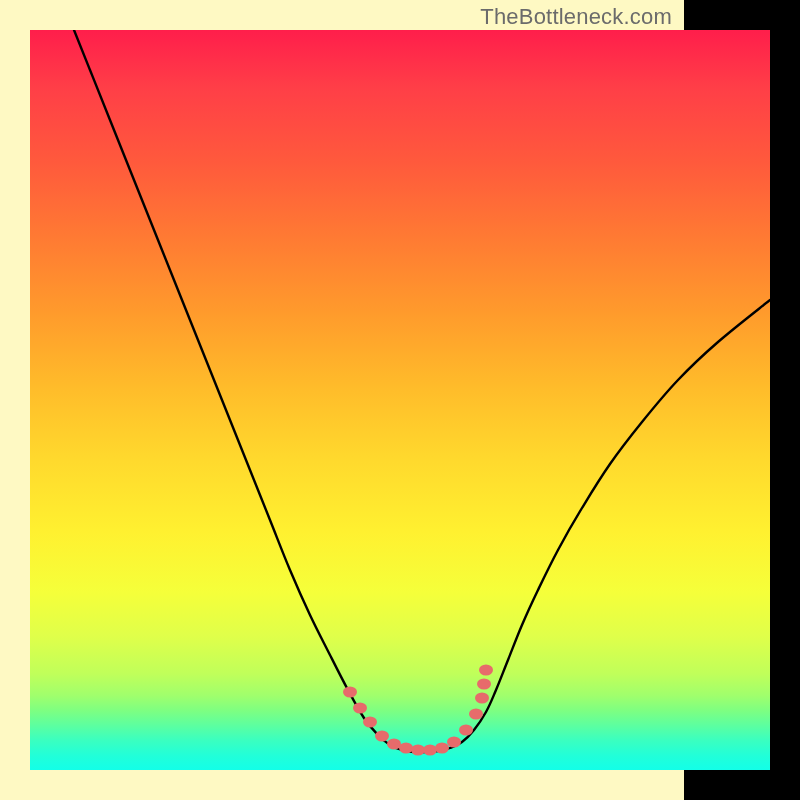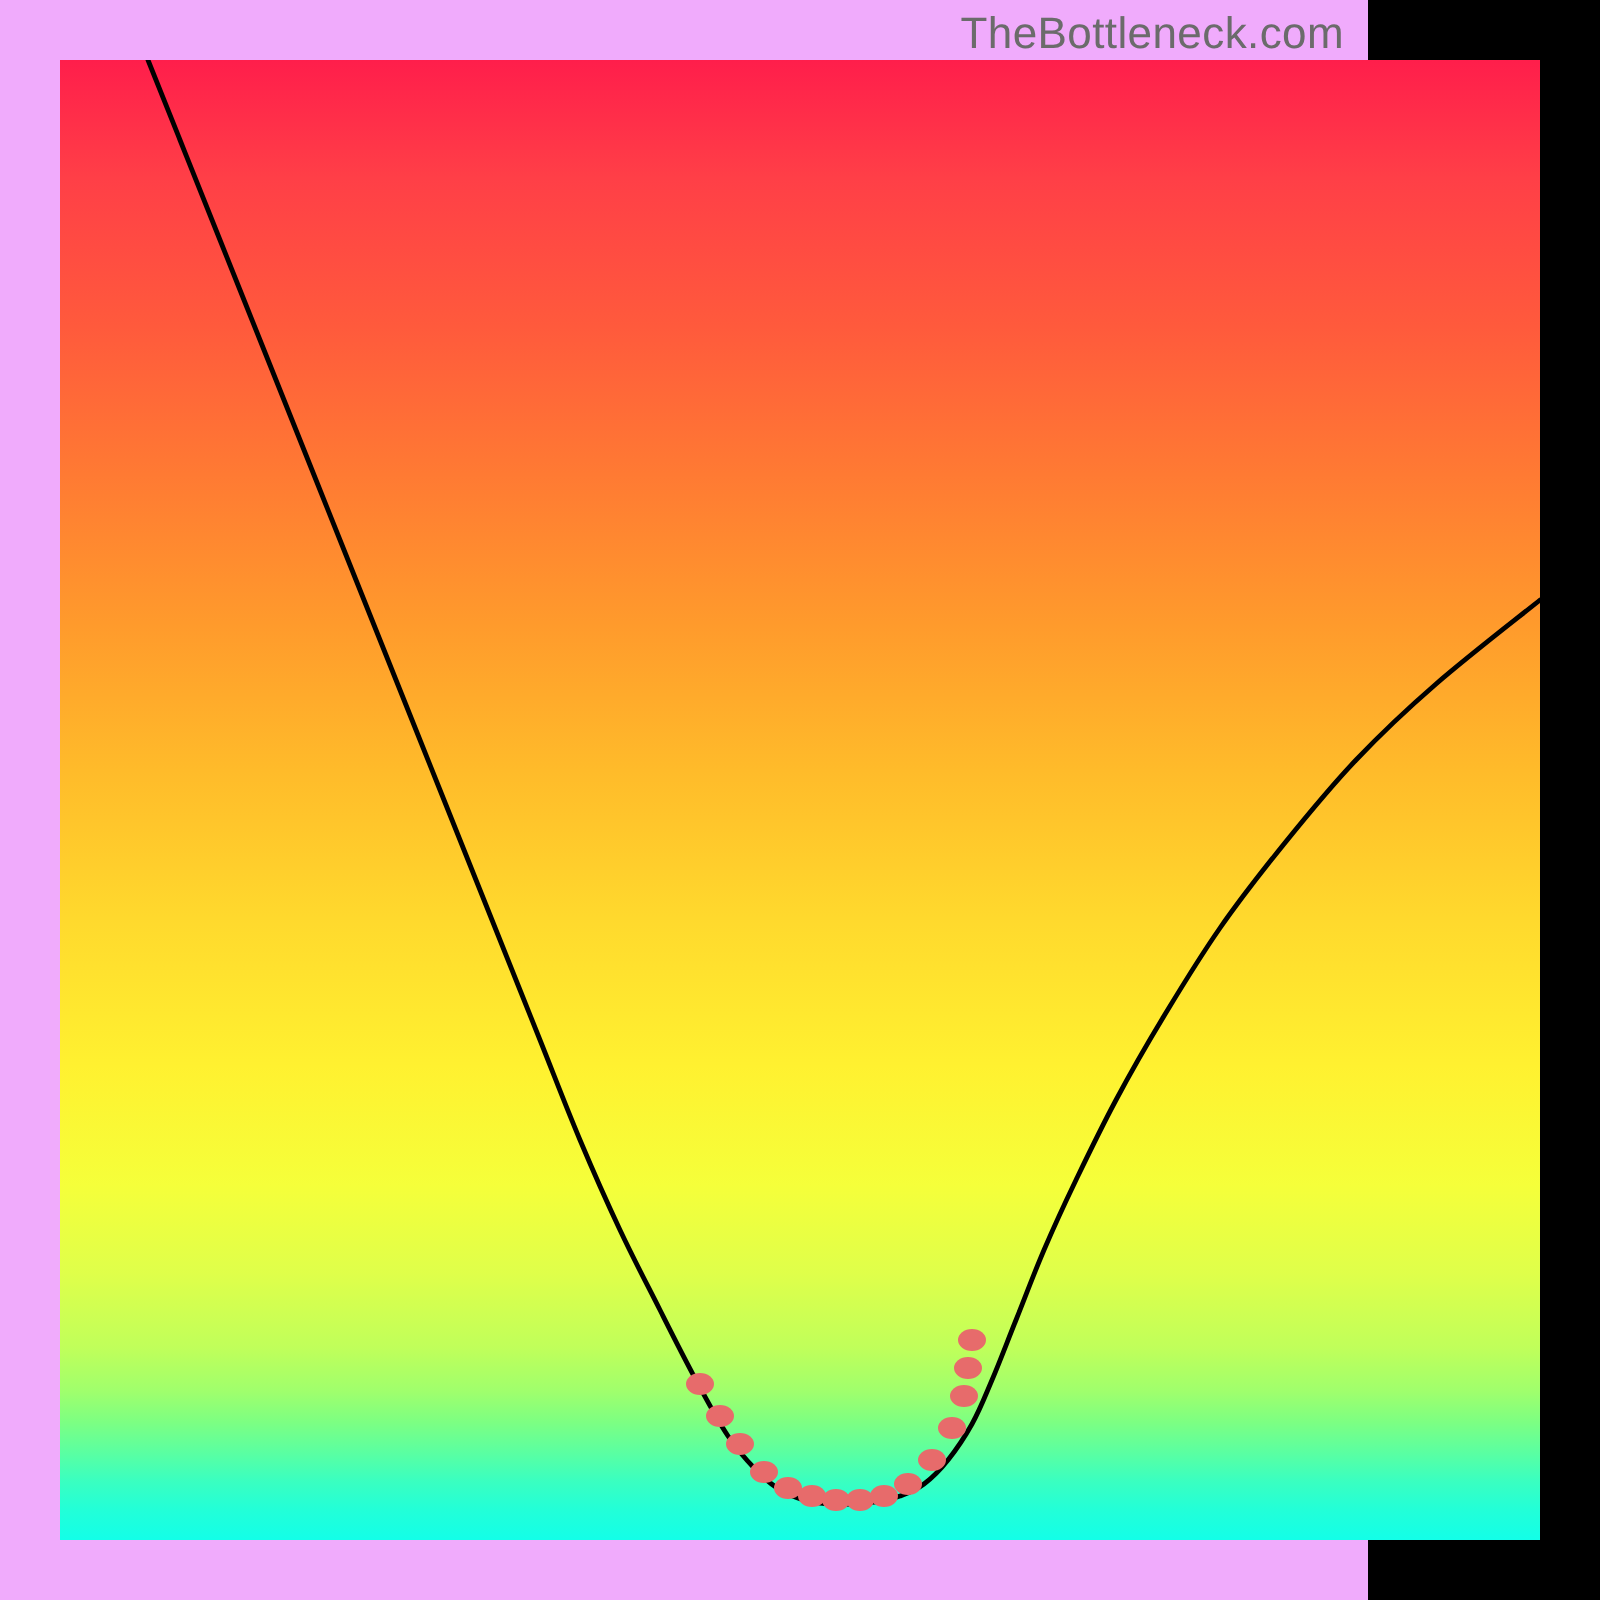--- a/index.html
+++ b/index.html
@@ -8,21 +8,21 @@
     width: 800px;
     height: 800px;
     overflow: hidden;
     background: #000;
     font-family: Arial, Helvetica, sans-serif;
   }
   .frame {
     position: absolute;
     top: 0; left: 0;
     width: 684px; height: 800px;
-    background: #f0abfc;
+    background: #fef9c3;
   }
   .plot-area {
     position: absolute;
     top: 30px;
     left: 30px;
     width: 740px;
     height: 740px;
     overflow: hidden;
   }
   .gradient {

